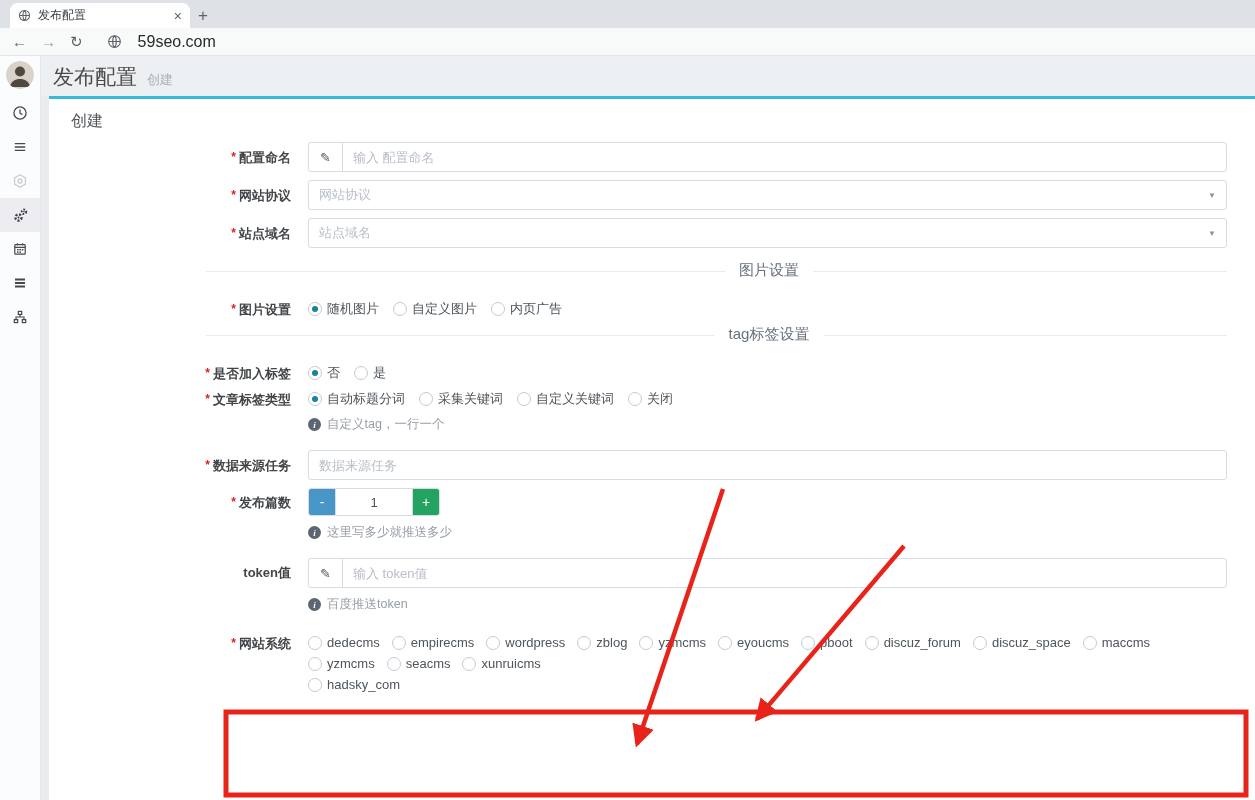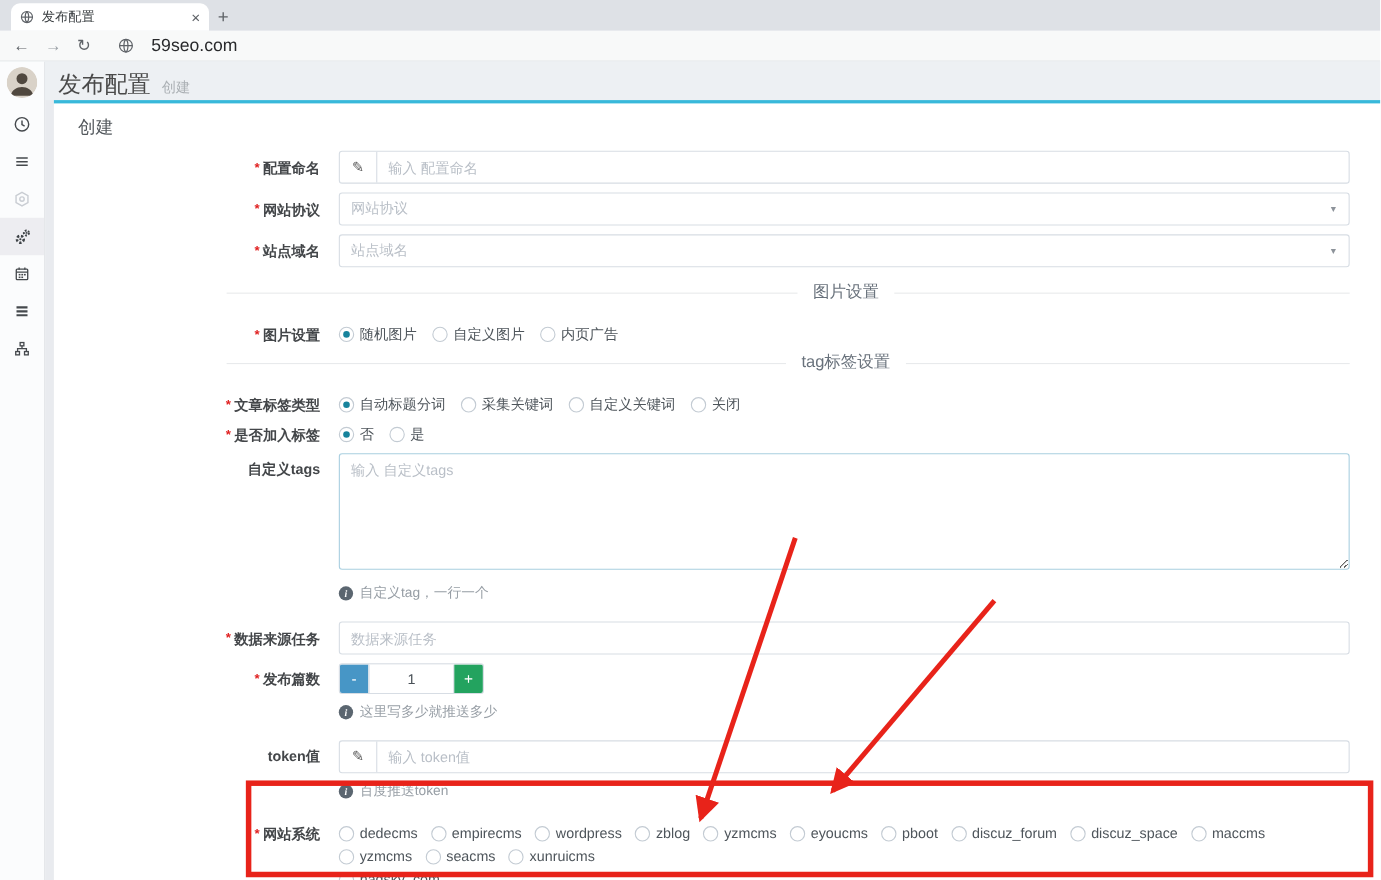--- a/index.html
+++ b/index.html
@@ -261,62 +261,56 @@
                   <span class="rc"></span>
                   <span class="rlabel">内页广告</span>
                 </span>
             </div>
           </div>
 
           <div class="divider div2">
               <span>tag标签设置</span>
             </div>
 
-          <div class="row">
-            <div class="lbl"><i class="req">*</i><span>文章标签类型</span></div>
-            <div class="ctl radios">
-              <span class="radio">
-                  <span class="rc checked"></span>
-                  <span class="rlabel">自动标题分词</span>
-                </span>
-              <span class="radio">
-                  <span class="rc"></span>
-                  <span class="rlabel">采集关键词</span>
-                </span>
-              <span class="radio">
-                  <span class="rc"></span>
-                  <span class="rlabel">自定义关键词</span>
-                </span>
-              <span class="radio">
-                  <span class="rc"></span>
-                  <span class="rlabel">关闭</span>
-                </span>
-            </div>
-          </div>
-
           <div class="row mt9">
             <div class="lbl"><i class="req">*</i><span>是否加入标签</span></div>
             <div class="ctl radios">
               <span class="radio">
                   <span class="rc checked"></span>
                   <span class="rlabel">否</span>
                 </span>
               <span class="radio">
                   <span class="rc"></span>
                   <span class="rlabel">是</span>
                 </span>
             </div>
           </div>
 
-          <div class="row top mt2">
-            <div class="lbl" style="padding-top:7px;"><span>自定义tags</span></div>
-            <div class="ctl">
-              <textarea class="tags" placeholder="输入 自定义tags" style=""></textarea>
-            </div>
-          </div>
+          <div class="row">
+            <div class="lbl"><i class="req">*</i><span>文章标签类型</span></div>
+            <div class="ctl radios">
+              <span class="radio">
+                  <span class="rc checked"></span>
+                  <span class="rlabel">自动标题分词</span>
+                </span>
+              <span class="radio">
+                  <span class="rc"></span>
+                  <span class="rlabel">采集关键词</span>
+                </span>
+              <span class="radio">
+                  <span class="rc"></span>
+                  <span class="rlabel">自定义关键词</span>
+                </span>
+              <span class="radio">
+                  <span class="rc"></span>
+                  <span class="rlabel">关闭</span>
+                </span>
+            </div>
+          </div>
+
           <div class="helper">
             <span class="info-circle">i</span>
             <span class="helper-text">自定义tag，一行一个</span>
           </div>
 
           <div class="row mt17">
             <div class="lbl"><i class="req">*</i><span>数据来源任务</span></div>
             <div class="ctl">
               <input class="plaininput" type="text" placeholder="数据来源任务" style="">
             </div>

